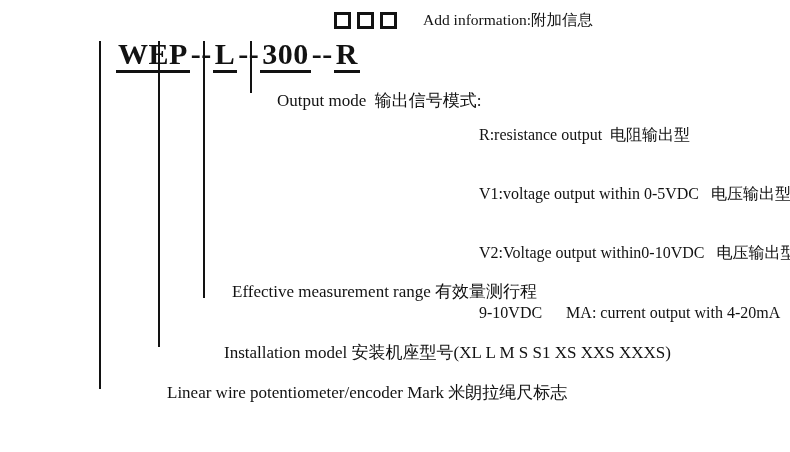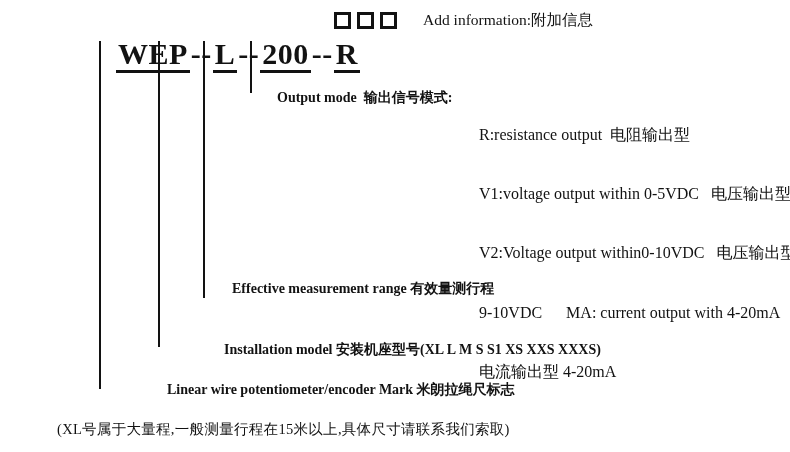--- a/index.html
+++ b/index.html
@@ -28,40 +28,40 @@
   .ai-label { margin-left: 20px; font-size: 15.5px; }
 
   
   .vline { position: absolute; width: 2px; background: #121212; }
   .vl-wep { left: 99px;  top: 41px; height: 348px; }
   .vl-l   { left: 158px; top: 41px; height: 306px; }
   .vl-500 { left: 203px; top: 41px; height: 257px; }
   .vl-r   { left: 250px; top: 41px; height: 52px; }
 
   
-  .body-text { font-size: 14px; font-weight: bold; }
+  .body-text { font-size: 17px; }
   .output-mode-label   { left: 253px; top: 89px; }
   .effective-range     { left: 208px; top: 280px; text-align: right; }
   .installation-branch { left: 165px; top: 341px; margin-left: 35px; }
   .mark-branch         { left: 143px; top: 381px; }
 
   
   .output-lines { left: 455px; top: 87px; width: 335px; }
   .output-lines .oline { line-height: 23.2px; font-size: 16px; white-space: pre; }
 
   
   .footer { left: 33px; top: 420px; display: flex; align-items: baseline; }
   .footer-heading { font-size: 21px; }
   .footer-note { font-size: 14.5px; letter-spacing: .3px; }
 </style>
 </head>
 <body>
 
 <div class="abs model-title">
-  <span class="seg-u">WEP</span><span class="seg-d">--</span><span class="seg-u">L</span><span class="seg-d">--</span><span class="seg-u">200</span><span class="seg-d">--</span><span class="seg-u">R</span>
+  <span class="seg-u">WEP</span><span class="seg-d">--</span><span class="seg-u">L</span><span class="seg-d">--</span><span class="seg-u">300</span><span class="seg-d">--</span><span class="seg-u">R</span>
 </div>
 
 <div class="abs add-info">
   <span class="ai-box"></span>
   <span class="ai-box"></span>
   <span class="ai-box"></span>
   <span class="ai-label">Add information:附加信息</span>
 </div>
 
 <div class="vline vl-wep"></div>
@@ -69,25 +69,24 @@
 <div class="vline vl-500"></div>
 <div class="vline vl-r"></div>
 
 <div class="abs body-text output-mode-label">Output mode  输出信号模式:</div>
 
 <div class="abs output-lines">
   <div class="oline">R:resistance output  电阻输出型</div>
   <div class="oline">V1:voltage output within 0-5VDC   电压输出型</div>
   <div class="oline">V2:Voltage output within0-10VDC   电压输出型</div>
   <div class="oline">9-10VDC      MA: current output with 4-20mA</div>
-  <div class="oline">电流输出型 4-20mA</div>
   
   
   
 </div>
 
 <div class="abs body-text effective-range">Effective measurement range 有效量测行程</div>
 <div class="abs body-text installation-branch">Installation model 安装机座型号(XL L M S S1 XS XXS XXXS)</div>
 <div class="abs body-text mark-branch">Linear wire potentiometer/encoder Mark 米朗拉绳尺标志</div>
 
 <div class="abs footer">
-  <span class="footer-note">(XL号属于大量程,一般测量行程在15米以上,具体尺寸请联系我们索取)</span>
+  
 </div>
 
 </body></html>

